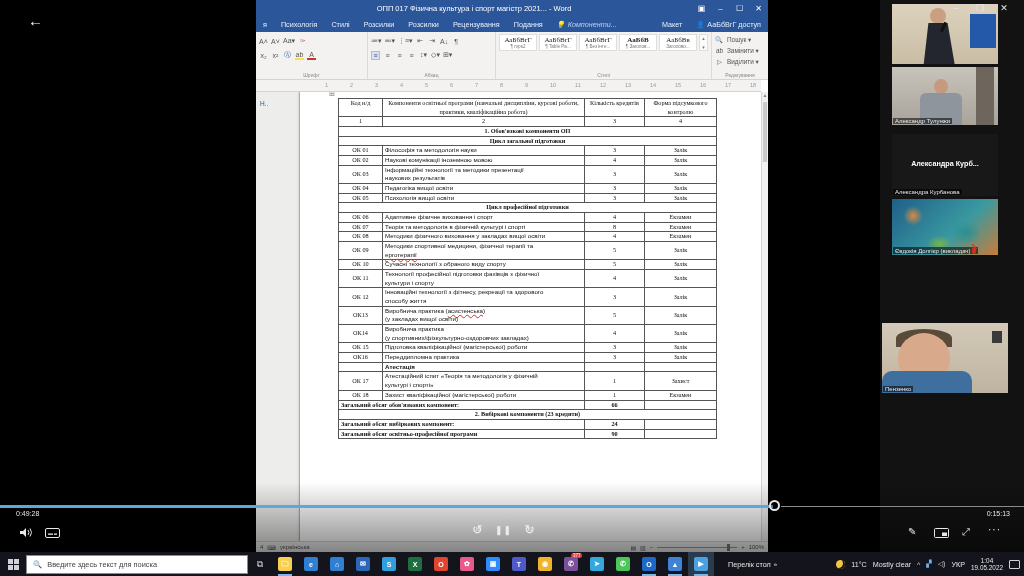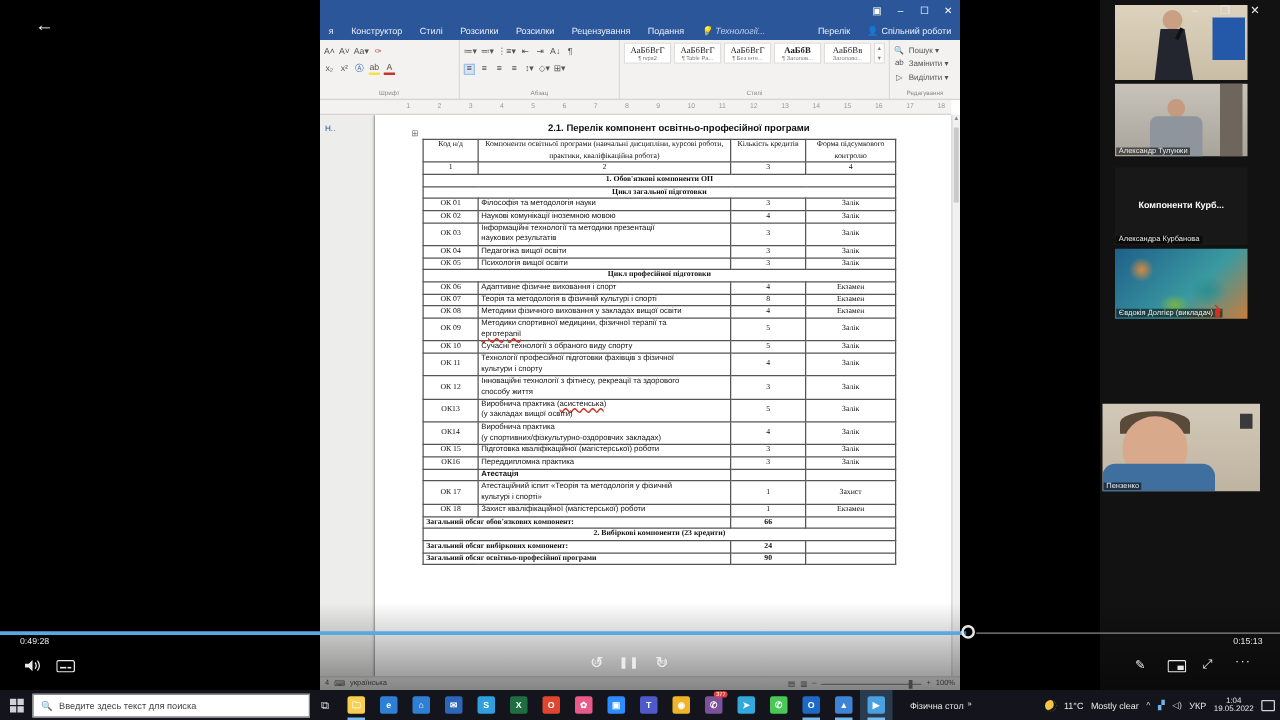--- a/index.html
+++ b/index.html
@@ -121,36 +121,37 @@
 </style>
 </head>
 <body>
 
 <div class="stage">
   <div class="player">
 
     <div class="word">
       <div class="wtitle">
         <span class="wbtn" style="margin-left:auto;order:2;">▣</span>
+        <span class="ttl" style="order:1;">ОПП 017 Фізична культура і спорт магістр 2021... - Word</span>
         <span class="wbtn" style="order:3;">–</span>
         <span class="wbtn" style="order:4;">☐</span>
         <span class="wbtn" style="order:5;">✕</span>
       </div>
       <div class="wtabs" id="wtabs">
           <span class="tab">я</span>
-          <span class="tab">Конструктор</span>
+          <span class="tab">Психологія</span>
           <span class="tab">Стилі</span>
           <span class="tab">Розсилки</span>
           <span class="tab">Розсилки</span>
           <span class="tab">Рецензування</span>
           <span class="tab">Подання</span>
-          <span class="tab tellme">💡 Технології...</span>
+          <span class="tab tellme">💡 Компоненти...</span>
           <span class="spacer"></span>
-          <span class="tab">Перелік</span>
-          <span class="tab">👤 Спільний роботи</span>
+          <span class="tab">Макет</span>
+          <span class="tab">👤 АаБбВгГ доступ</span>
         </div>
       <div class="ribbon">
         <div class="rgroup" style="width:112px;">
           <div class="rrow">
             <span class="ic">A˄</span>
             <span class="ic">A˅</span>
             <span class="ic">Aa▾</span>
             <span class="ic" style="color:#c0605f;">✑</span>
           </div>
           <div class="rrow">
@@ -246,21 +247,20 @@
           <span class="tick" style="left: 419px;">15</span>
           <span class="tick" style="left: 444px;">16</span>
           <span class="tick" style="left: 469px;">17</span>
           <span class="tick" style="left: 494px;">18</span>
         </div>
       <div class="docarea">
         <div class="navpane">
           <div class="navitem">Н..</div>
         </div>
         <div class="page doc">
-          <div class="h2">2.1.  Перелік компонент освітньо-професійної програми</div>
           <div class="tblwrap">
             <span class="thandle">⊞</span>
             <table class="ctable">
                 <tbody id="tbody">
                   <tr>
                     <td class="c0" style="text-align: center; vertical-align: top;">Код н/д</td>
                     <td class="c1" style="text-align: center; vertical-align: top;">Компоненти освітньої програми (навчальні дисципліни, курсові роботи, практики, кваліфікаційна робота)</td>
                     <td class="c2" style="text-align: center; vertical-align: top;">Кількість кредитів</td>
                     <td class="c3" style="text-align: center; vertical-align: top;">Форма підсумкового контролю</td>
                   </tr>
@@ -440,21 +440,21 @@
           <i class="torso"></i>
           <i class="mic"></i>
         </div>
         <div class="ptile art-room" style="top: 67px; height: 58px;">
           <i class="door"></i>
           <i class="head2"></i>
           <i class="torso2"></i>
           <div class="plabel">Александр Тулунжи</div>
         </div>
         <div class="ptile off" style="top: 134px; height: 62px;">
-          <div class="pcenter">Компоненти  Курб...</div>
+          <div class="pcenter">Александра  Курб...</div>
           <div class="plabel">Александра Курбанова</div>
         </div>
         <div class="ptile art-colorful" style="top: 199px; height: 56px;">
           <div class="plabel">Євдокія Долгієр (викладач) <i class="mic-off"></i></div>
         </div>
         <div class="ptile art-close" style="top: 323px; height: 70px; left: 2px; width: 126px;">
           <i class="cab"></i>
           <i class="hair"></i>
           <i class="bighead"></i>
           <i class="shoulder"></i>
@@ -567,21 +567,21 @@
           <span class="sq" style="background:#1e69c8">O</span>
         </div>
         <div class="tbi open">
           <span class="sq" style="background:#3f83d6">▲</span>
         </div>
         <div class="tbi open active">
           <span class="sq" style="background:#4aa0e0">▶</span>
         </div>
       </div>
     <div class="desktops">
-      <span>Фізична стол</span>
+      <span>Перелік стол</span>
       <span style="font-size:6px;vertical-align:super;">»</span>
     </div>
     <div class="tray">
       <span class="moon"></span>
       <span>11°C</span>
       <span>Mostly clear</span>
       <span class="trayico">^</span>
       <span class="trayico" style="color:#6fb3e8;">▞</span>
       <span class="trayico">◁)</span>
       <span>УКР</span>

